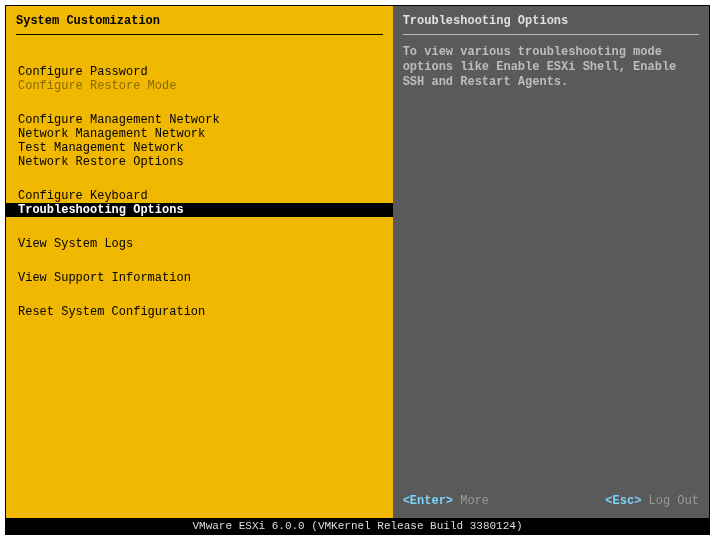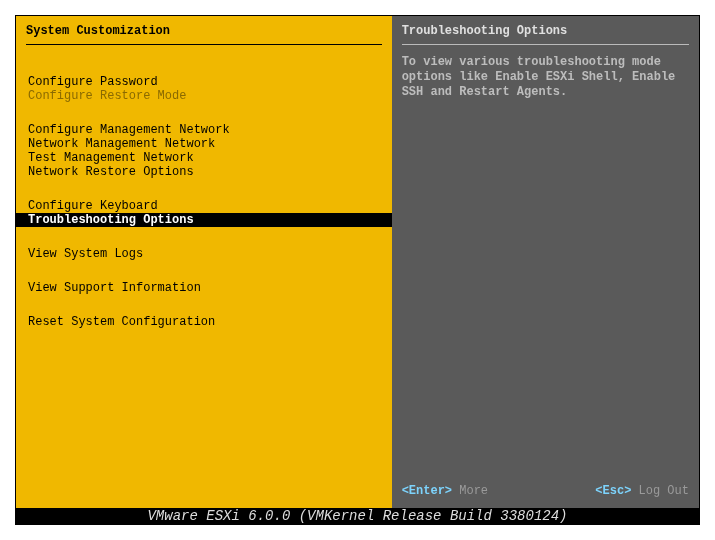--- a/index.html
+++ b/index.html
@@ -7,21 +7,21 @@
     font-family: "Courier New", monospace;
     font-size: 12px;
     background: #fff;
     width: 715px;
     height: 540px;
     overflow: hidden;
   }
   .outer {
     width: 715px;
     height: 540px;
-    padding: 15px;
+    padding: 5px;
     background: #fff;
   }
   .frame {
     width: 100%;
     height: 100%;
     border: 1px solid #000;
     display: flex;
     flex-direction: column;
     background: #000;
   }
@@ -89,24 +89,23 @@
     color: #e0e0e0;
     padding-top: 6px;
     font-size: 12px;
   }
   .footer-hints .key { font-weight: bold; color: #7dd3fc; }
   .footer-hints .dim { color: #9a9a9a; }
   .statusbar {
     background: #000;
     color: #ddd;
     text-align: center;
-    font-size: 14px;
+    font-size: 11px;
     line-height: 16px;
     height: 16px;
-    font-style: italic;
   }
 </style>
 </head>
 <body>
 
 <div class="outer">
   <div class="frame">
     <div class="main">
 
       <div class="left">

